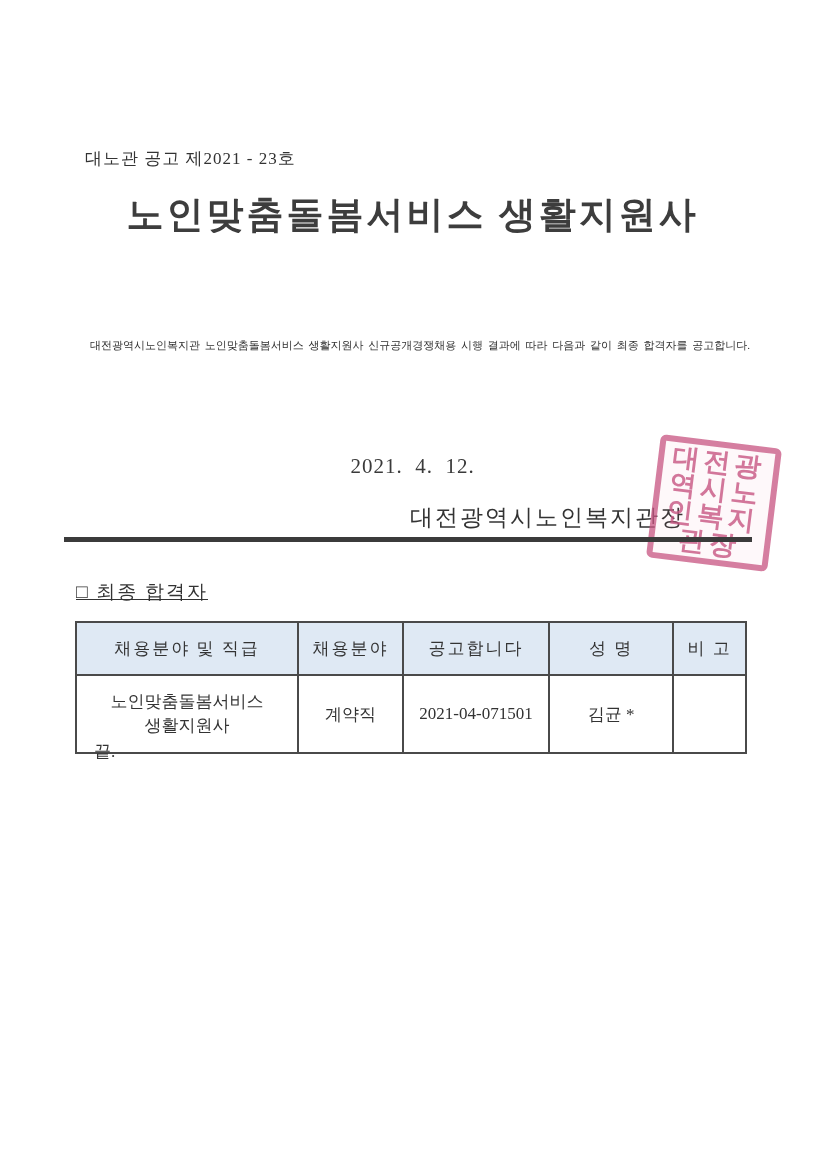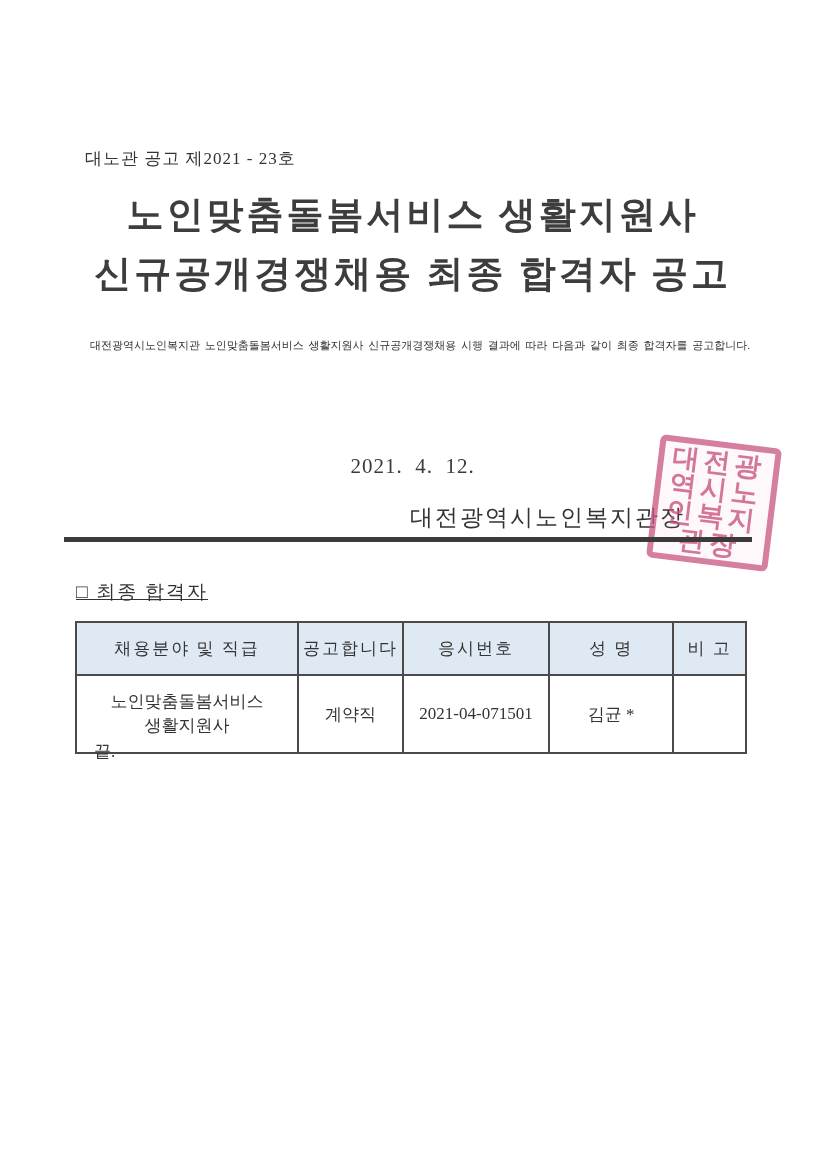--- a/index.html
+++ b/index.html
@@ -144,21 +144,20 @@
 </style>
 </head>
 <body>
 
 <div class="page">
 
   <div class="doc-number">대노관 공고 제2021 - 23호</div>
 
   <div class="title line1">노인맞춤돌봄서비스 생활지원사</div>
 
-  <div class="title line2">신규공개경쟁채용 최종 합격자 공고</div>
 
   <div class="body-paragraph">대전광역시노인복지관 노인맞춤돌봄서비스 생활지원사 신규공개경쟁채용 시행 결과에 따라 다음과 같이 최종 합격자를 공고합니다.</div>
 
   <div class="date-line">2021.  4.  12.</div>
 
   <div class="signature-line">대전광역시노인복지관장</div>
 
   <div class="seal">
     <div class="seal-text">대전광역시노인복지관장</div>
   </div>
@@ -171,22 +170,22 @@
     <colgroup>
       <col style="width:222px">
       <col style="width:105px">
       <col style="width:146px">
       <col style="width:124px">
       <col style="width:73px">
     </colgroup>
     <thead>
       <tr>
         <th>채용분야 및 직급</th>
+        <th>채용분야</th>
         <th>공고합니다</th>
-        <th>응시번호</th>
         <th>성 명</th>
         <th>비 고</th>
       </tr>
     </thead>
     <tbody>
       <tr>
         <td class="cell-multiline">노인맞춤돌봄서비스
 생활지원사</td>
         <td>계약직</td>
         <td>2021-04-071501</td>

